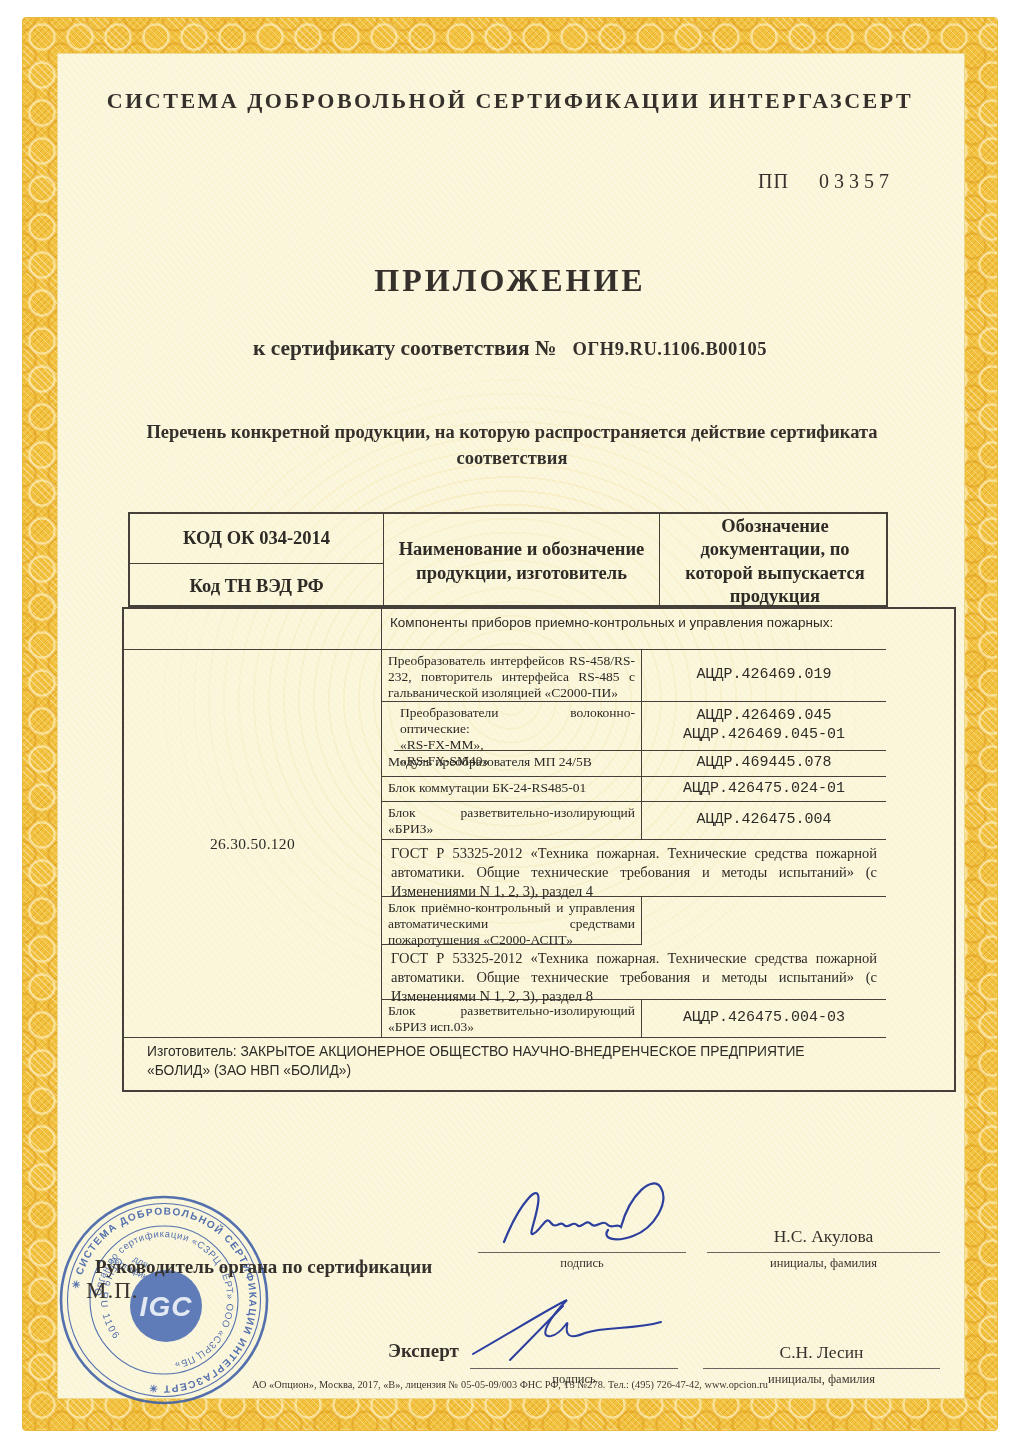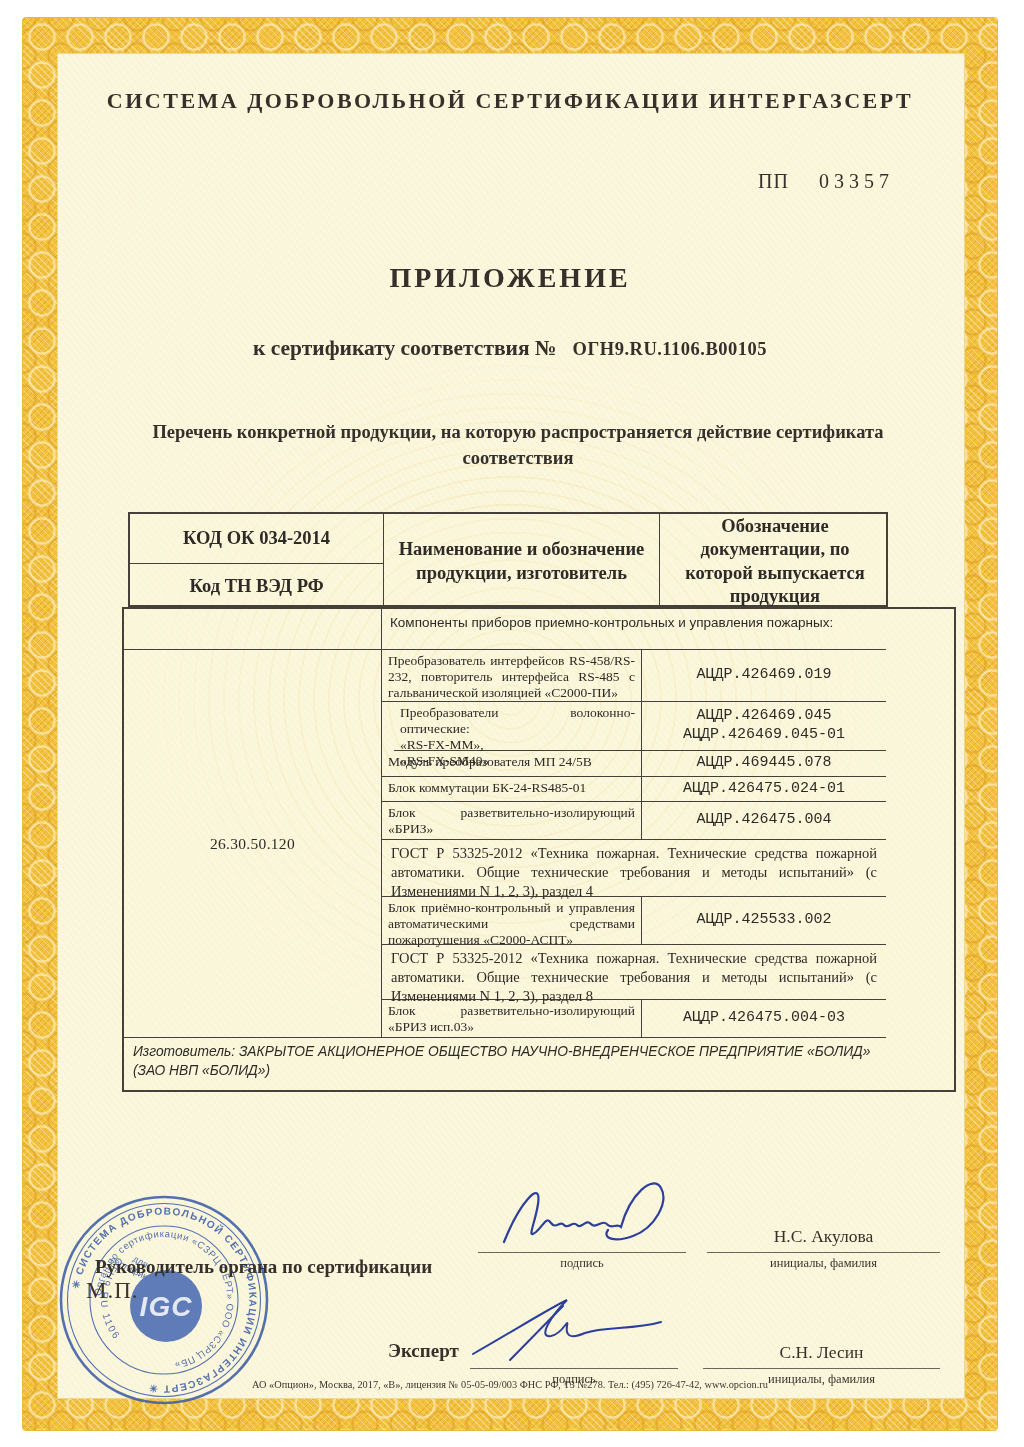--- a/index.html
+++ b/index.html
@@ -32,25 +32,25 @@
     position:absolute;left:110px;top:330px;width:800px;height:740px;
     background:repeating-radial-gradient(ellipse at center, rgba(236,201,88,0.17) 0 2px, rgba(236,201,88,0) 2px 15px);
     -webkit-mask-image:radial-gradient(closest-side, #000 55%, transparent 98%);
     mask-image:radial-gradient(closest-side, #000 55%, transparent 98%);
   }
   .abs{position:absolute;}
   .center{text-align:center;}
   .sys-title{left:57px;top:88px;width:906px;font-size:22px;font-weight:bold;letter-spacing:2.5px;color:#35302b;}
   .form-line{left:758px;top:170px;font-size:20px;color:#35302b;letter-spacing:1px;}
   .form-line .num{margin-left:30px;letter-spacing:5px;}
-  .doc-title{left:57px;top:262px;width:906px;font-size:28px;font-weight:bold;letter-spacing:3px;color:#35302b;}
+  .doc-title{left:57px;top:262px;width:906px;font-size:32px;font-weight:bold;letter-spacing:3px;color:#35302b;}
   .cert-line{left:57px;top:336px;width:906px;color:#35302b;}
   .cert-line .lbl{font-size:21.5px;font-weight:bold;margin-top:31px;}
   .cert-line .no{font-size:18.5px;font-weight:bold;letter-spacing:0.5px;margin-left:16px;}
-  .desc{left:138px;top:420px;width:760px;font-size:18.5px;font-weight:bold;line-height:1.4;color:#35302b;}
+  .desc{left:132px;top:420px;width:760px;font-size:18.5px;font-weight:bold;line-height:1.4;color:#35302b;}
 
   
   .thead{
     left:128px;top:512px;width:760px;height:95px;
     display:grid;grid-template-columns:254px 276px 230px;grid-template-rows:50px 45px;
     border:2px solid #45403a;box-sizing:border-box;background:rgba(250,246,220,0.45);
   }
   .thead .cell{display:flex;align-items:center;justify-content:center;text-align:center;
     font-weight:bold;font-size:18.5px;line-height:1.25;color:#2e2a26;box-sizing:border-box;padding:2px 6px;}
   .th-c1a{grid-column:1;grid-row:1;border-bottom:1.5px solid #45403a;border-right:1.5px solid #45403a;}
@@ -70,22 +70,22 @@
   .bb{border-bottom:1.4px solid #45403a;}
   .br{border-right:1.4px solid #45403a;}
   .sec{grid-column:2 / span 2;display:flex;align-items:flex-start;padding:6px 8px;
        font-family:"Liberation Sans",sans-serif;font-size:13.5px;}
   .codecell{grid-column:1;grid-row:2 / span 9;display:flex;align-items:center;justify-content:center;
        font-size:15.5px;letter-spacing:0.3px;}
   .name{padding:3px 6px;text-align:justify;line-height:1.18;white-space:pre-line;}
   .docv{display:flex;align-items:center;justify-content:center;text-align:center;
        font-size:15px;line-height:1.25;white-space:pre-line;font-family:Liberation Mono, monospace;}
   .gost{grid-column:2 / span 2;padding:4px 9px;text-align:justify;font-size:14.5px;line-height:1.3;}
-  .manu{grid-column:1 / span 3;padding:5px 9px;font-family:"Liberation Sans",sans-serif;
-       font-size:13.8px;line-height:1.35;font-style:italic;}
+  .manu{grid-column:1 / span 3;padding:5px 23px;font-family:"Liberation Sans",sans-serif;
+       font-size:13.8px;line-height:1.35;}
   .sec1{grid-column:1;grid-row:1;}
 
   
   .sig-label{font-weight:bold;font-size:19px;color:#35302b;z-index:3;}
   .h-label{left:95px;top:1224px;margin-top:32px;}
   .e-label{left:388px;top:1340px;}
   .sig-line{height:1.4px;background:#6a655e;z-index:2;}
   .l1{left:478px;top:1252px;width:208px;}
   .l2{left:707px;top:1252px;width:233px;}
   .l3{left:470px;top:1368px;width:208px;}
@@ -154,21 +154,20 @@
 
     <div class="name br bb" style="grid-row:5;grid-column:2;">Блок коммутации БК-24-RS485-01</div>
     <div class="docv bb" style="grid-row:5;grid-column:3;">АЦДР.426475.024-01</div>
 
     <div class="name br bb" style="grid-row:6;grid-column:2;">Блок разветвительно-изолирующий «БРИЗ»</div>
     <div class="docv bb" style="grid-row:6;grid-column:3;">АЦДР.426475.004</div>
 
     <div class="gost bb" style="grid-row:7;">ГОСТ Р 53325-2012 «Техника пожарная. Технические средства пожарной автоматики. Общие технические требования и методы испытаний» (с Изменениями N 1, 2, 3), раздел 4</div>
 
     <div class="name br bb" style="grid-row:8;grid-column:2;">Блок приёмно-контрольный и управления автоматическими средствами пожаротушения «С2000-АСПТ»</div>
-    <div class="docv bb" style="grid-row:8;grid-column:3;">АЦДР.425533.002</div>
 
     <div class="gost bb" style="grid-row:9;">ГОСТ Р 53325-2012 «Техника пожарная. Технические средства пожарной автоматики. Общие технические требования и методы испытаний» (с Изменениями N 1, 2, 3), раздел 8</div>
 
     <div class="name br bb" style="grid-row:10;grid-column:2;">Блок разветвительно-изолирующий «БРИЗ исп.03»</div>
     <div class="docv bb" style="grid-row:10;grid-column:3;">АЦДР.426475.004-03</div>
 
     <div class="manu" style="grid-row:11;">Изготовитель: ЗАКРЫТОЕ АКЦИОНЕРНОЕ ОБЩЕСТВО НАУЧНО-ВНЕДРЕНЧЕСКОЕ ПРЕДПРИЯТИЕ «БОЛИД» (ЗАО НВП «БОЛИД»)</div>
   </div>
 
   <svg class="abs stamp" width="216" height="216" viewBox="0 0 216 216">

